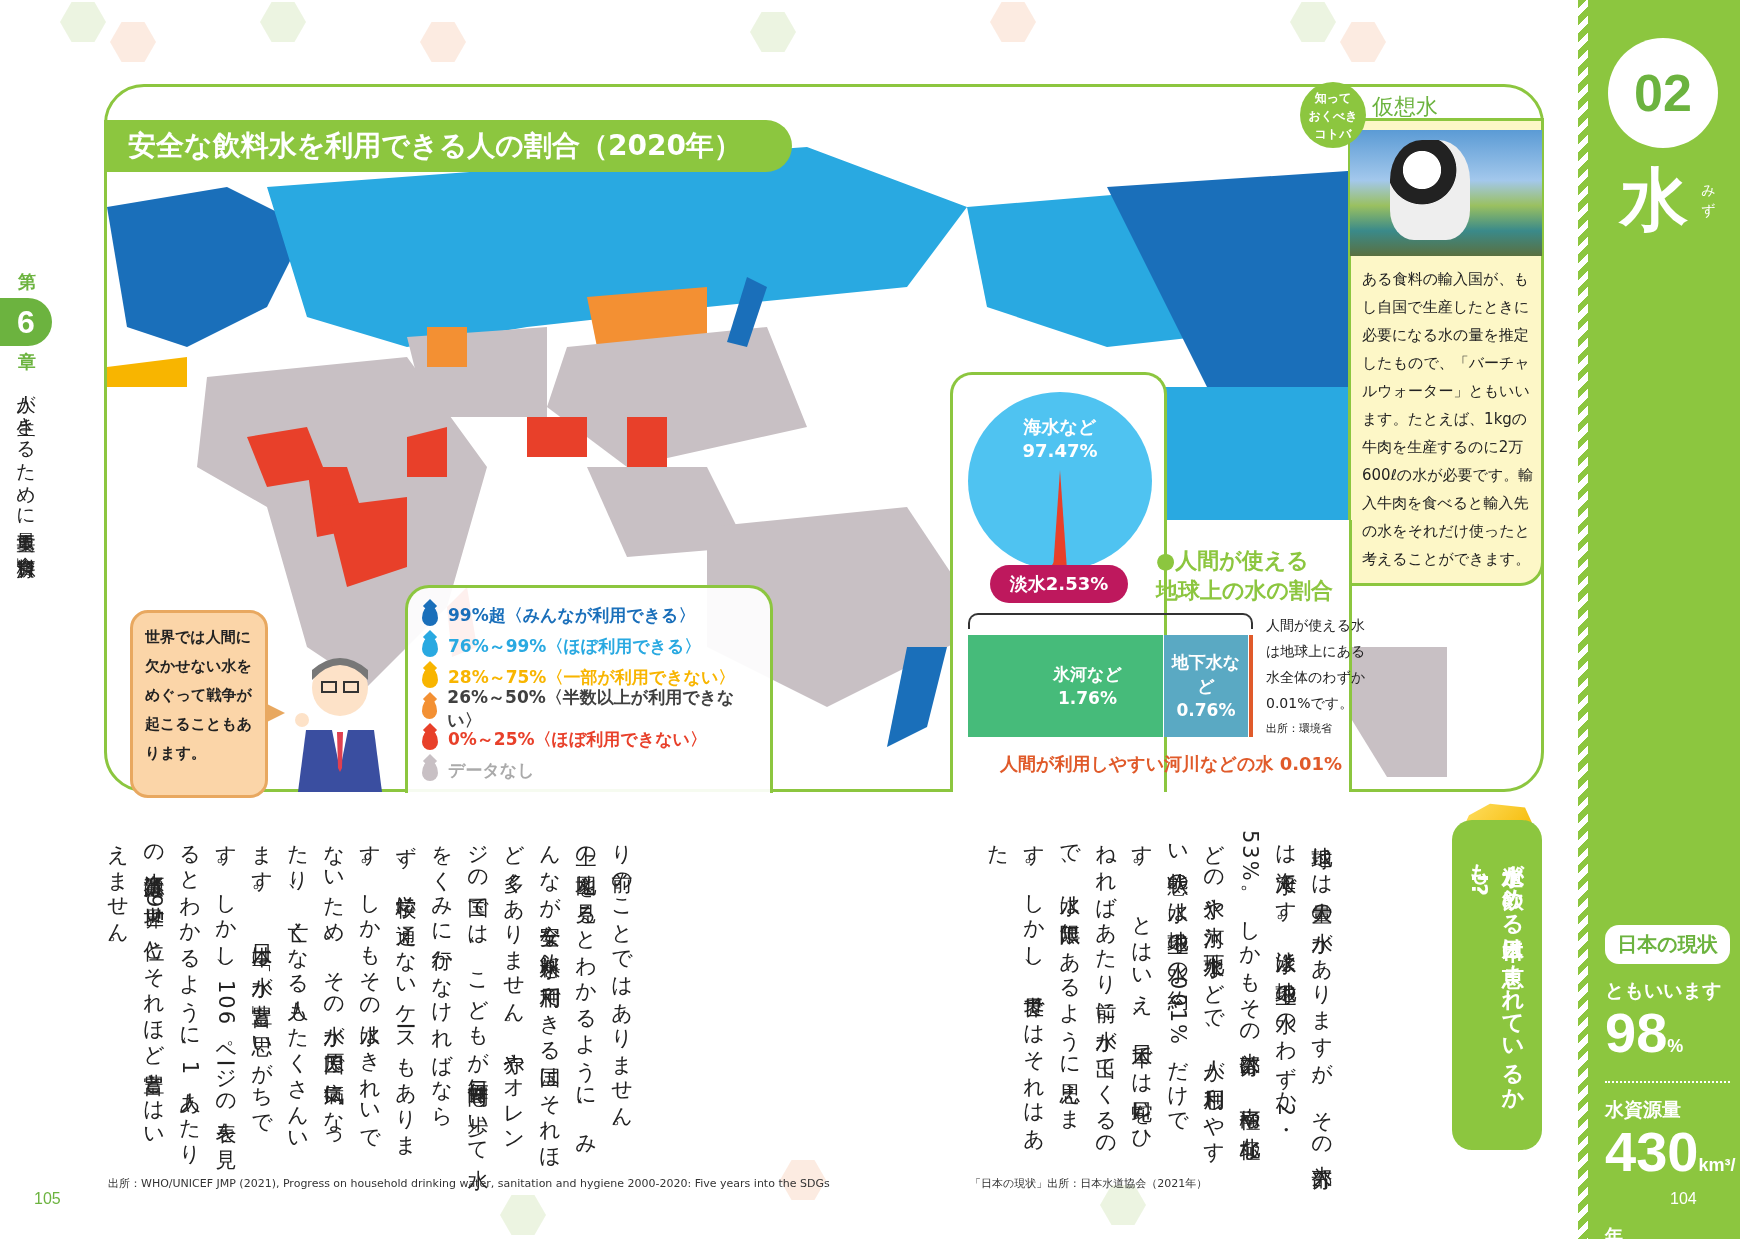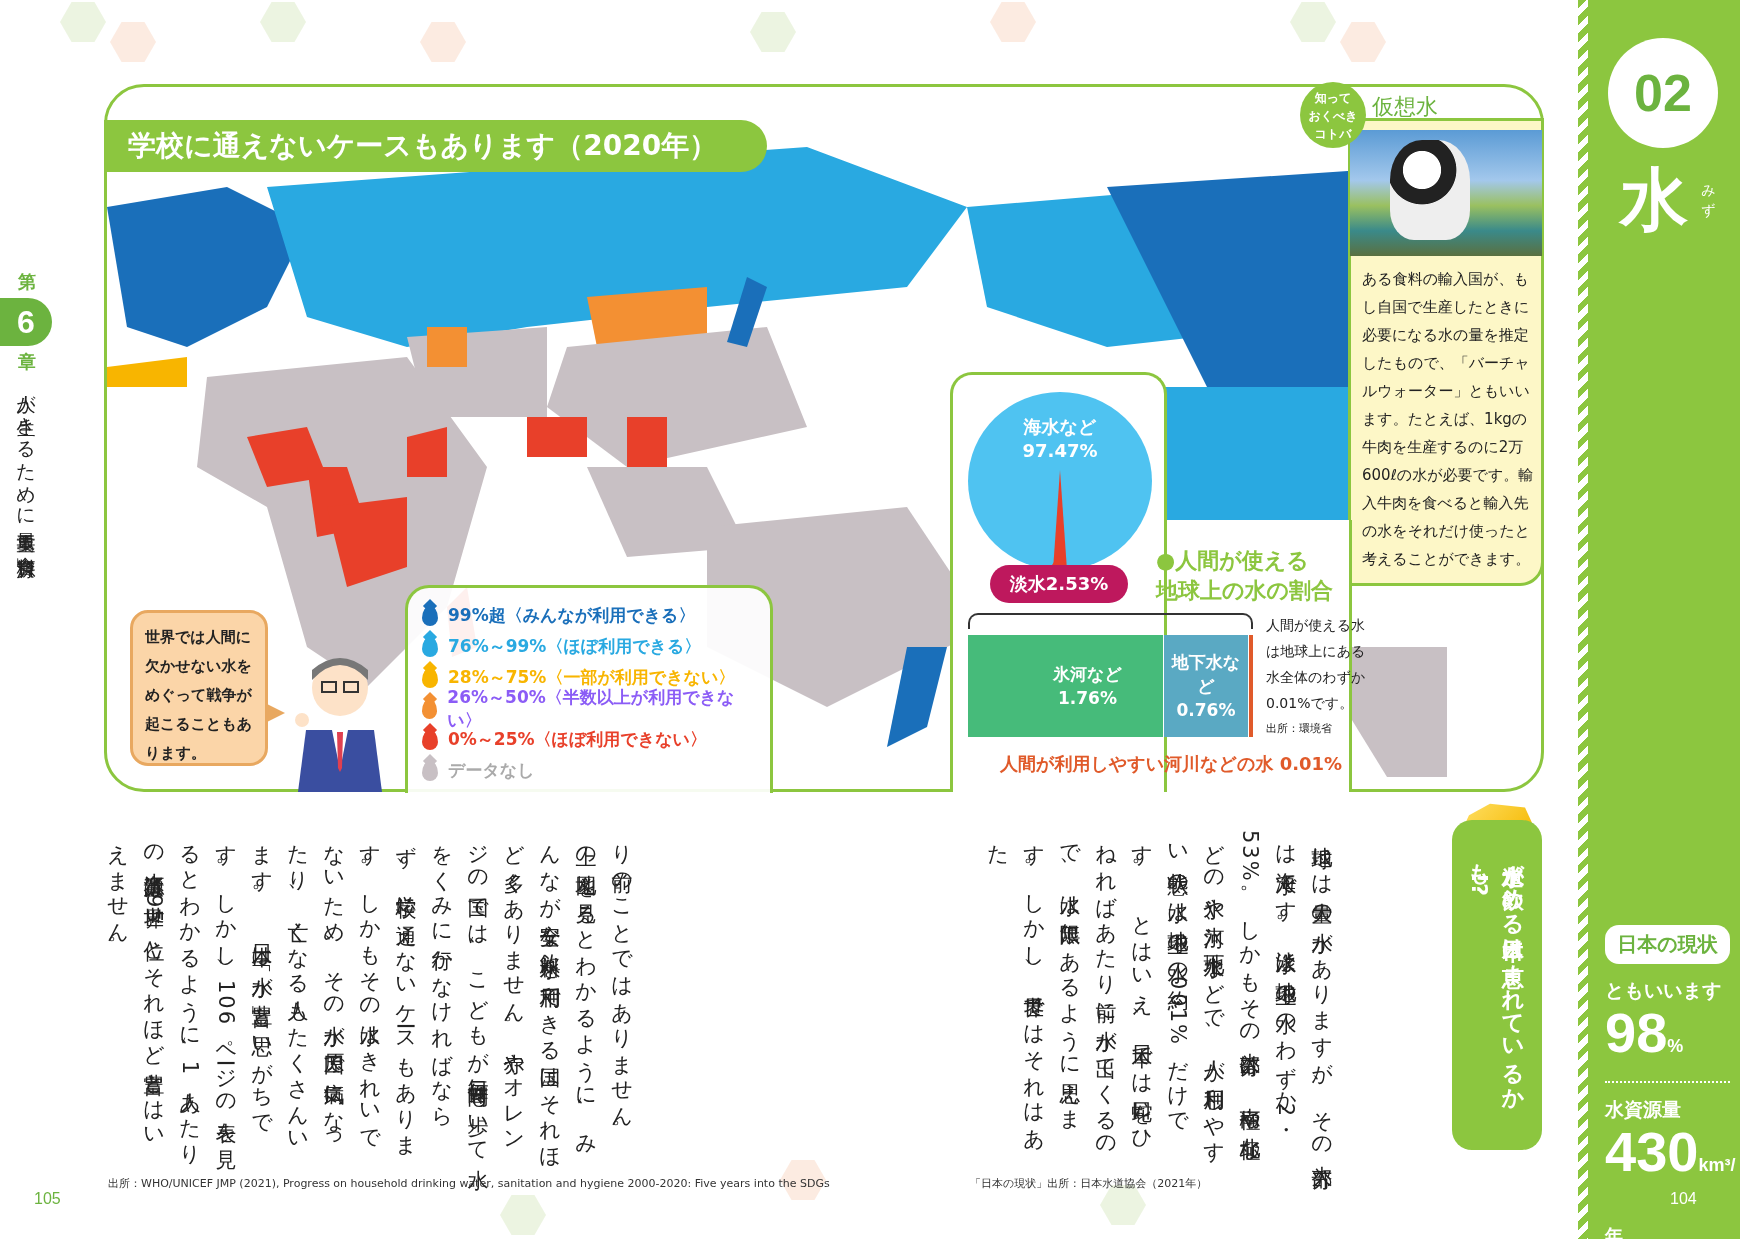--- a/index.html
+++ b/index.html
@@ -21,21 +21,21 @@
   .side-tab{position:absolute;left:0;top:270px;width:52px;}
   .side-dai,.side-sho{color:#6cb33f;font-weight:bold;font-size:18px;margin-left:18px;}
   .side-num{background:#6cb33f;color:#fff;font-family:"Liberation Sans",sans-serif;font-weight:bold;font-size:32px;width:52px;height:48px;border-radius:0 24px 24px 0;display:flex;align-items:center;justify-content:center;margin:4px 0;}
   .side-text{writing-mode:vertical-rl;font-size:19px;margin-left:14px;margin-top:6px;color:#222;letter-spacing:1px;}
   .map-frame{position:absolute;left:104px;top:84px;width:1440px;height:708px;border:3px solid #8cc63f;border-radius:40px;background:#fff;overflow:hidden;}
   .map-title{position:absolute;left:104px;top:120px;height:52px;padding:0 50px 0 24px;background:#8cc63f;color:#fff;font-weight:bold;font-size:28px;border-radius:0 30px 30px 0;display:flex;align-items:center;}
   .legend{position:absolute;left:405px;top:585px;width:368px;height:208px;border:3px solid #8cc63f;border-radius:24px 24px 0 0;border-bottom:none;background:rgba(255,255,255,.92);padding:12px 14px;}
   .legend-item{display:flex;align-items:center;height:31px;font-weight:bold;font-size:17px;}
   .drop{width:16px;height:20px;border-radius:50% 50% 50% 50%/60% 60% 40% 40%;margin-right:10px;position:relative;}
   .drop::before{content:"";position:absolute;left:3px;top:-5px;width:10px;height:10px;background:inherit;transform:rotate(45deg);}
-  .bubble{position:absolute;left:130px;top:610px;width:138px;height:156px;background:#fbd5a8;border:3px solid #e8a860;border-radius:18px;padding:10px 12px;font-size:15px;font-weight:bold;line-height:29px;}
+  .bubble{position:absolute;left:130px;top:610px;width:138px;height:188px;background:#fbd5a8;border:3px solid #e8a860;border-radius:18px;padding:10px 12px;font-size:15px;font-weight:bold;line-height:29px;}
   .bubble::after{content:"";position:absolute;right:-20px;top:90px;border-left:20px solid #e8a860;border-top:10px solid transparent;border-bottom:10px solid transparent;}
   .person{position:absolute;left:292px;top:650px;width:90px;height:142px;}
   .word-box{position:absolute;left:1348px;top:118px;width:196px;height:468px;background:#fdf7c7;border:3px solid #8cc63f;border-radius:0 0 24px 0;}
   .word-badge{position:absolute;left:1300px;top:82px;width:66px;height:66px;border-radius:50%;background:#8cc63f;color:#fff;font-weight:bold;font-size:12px;text-align:center;line-height:18px;padding-top:7px;z-index:3;}
   .word-title{position:absolute;left:1372px;top:92px;font-size:22px;color:#6cb33f;font-weight:normal;z-index:3;}
   .word-photo{position:absolute;left:1350px;top:130px;width:192px;height:126px;background:linear-gradient(180deg,#5b9bd5 0%,#a3c8ec 40%,#9ac060 60%,#3a8a8a 80%,#5a7040 100%);}
   .cow{position:absolute;left:40px;top:10px;width:80px;height:100px;background:radial-gradient(circle at 40% 30%,#fff 0 22%,#222 23% 40%,#eee 41%);border-radius:40% 40% 30% 30%;}
   .word-text{position:absolute;left:1362px;top:265px;width:176px;font-size:15px;line-height:28px;color:#222;}
   .water-box{position:absolute;left:950px;top:372px;width:217px;height:420px;border:3px solid #8cc63f;border-radius:22px 22px 0 0;border-bottom:none;background:#fff;}
   .water-box2{position:absolute;left:1167px;top:520px;width:185px;height:272px;border-right:3px solid #8cc63f;background:#fff;}
@@ -122,36 +122,36 @@
     <path d="M480 380 L600 380 L640 460 L520 470 Z" fill="#c8c0c4"></path>
 
     <path d="M600 440 L800 420 L880 540 L720 620 L600 560 Z" fill="#c8c0c4"></path>
     <path d="M800 560 L840 560 L820 640 L780 660 Z" fill="#1a6fba"></path>
 
     <path d="M340 520 L360 500 L370 560 L345 570 Z" fill="#e8402a"></path>
 
     <path d="M640 190 L660 200 L640 260 L620 255 Z" fill="#1a6fba"></path>
   </svg>
 </div>
-<div class="map-title">学校に通えないケースもあります（2020年）</div>
+<div class="map-title">安全な飲料水を利用できる人の割合（2020年）</div>
 
 <div class="legend">
   <div class="legend-item" style="color:#1a6fba">
       <span class="drop" style="background:#1a6fba"></span>
       <span>99%超〈みんなが利用できる〉</span>
     </div>
   <div class="legend-item" style="color:#29a9e1">
       <span class="drop" style="background:#29a9e1"></span>
       <span>76%～99%〈ほぼ利用できる〉</span>
     </div>
   <div class="legend-item" style="color:#f8b500">
       <span class="drop" style="background:#f8b500"></span>
       <span>28%～75%〈一部が利用できない〉</span>
     </div>
-  <div class="legend-item" style="color:#8b5cf6">
+  <div class="legend-item" style="color:#404040">
       <span class="drop" style="background:#f39033"></span>
       <span>26%～50%〈半数以上が利用できない〉</span>
     </div>
   <div class="legend-item" style="color:#e8402a">
       <span class="drop" style="background:#e8402a"></span>
       <span>0%～25%〈ほぼ利用できない〉</span>
     </div>
   <div class="legend-item" style="color:#aaa">
       <span class="drop" style="background:#c8c0c4"></span>
       <span>データなし</span>

